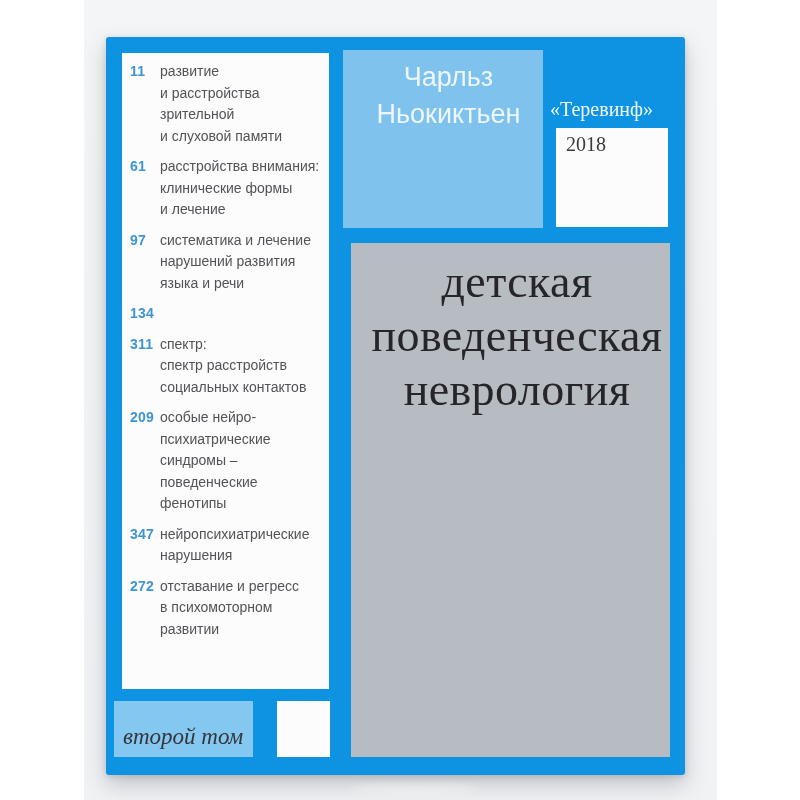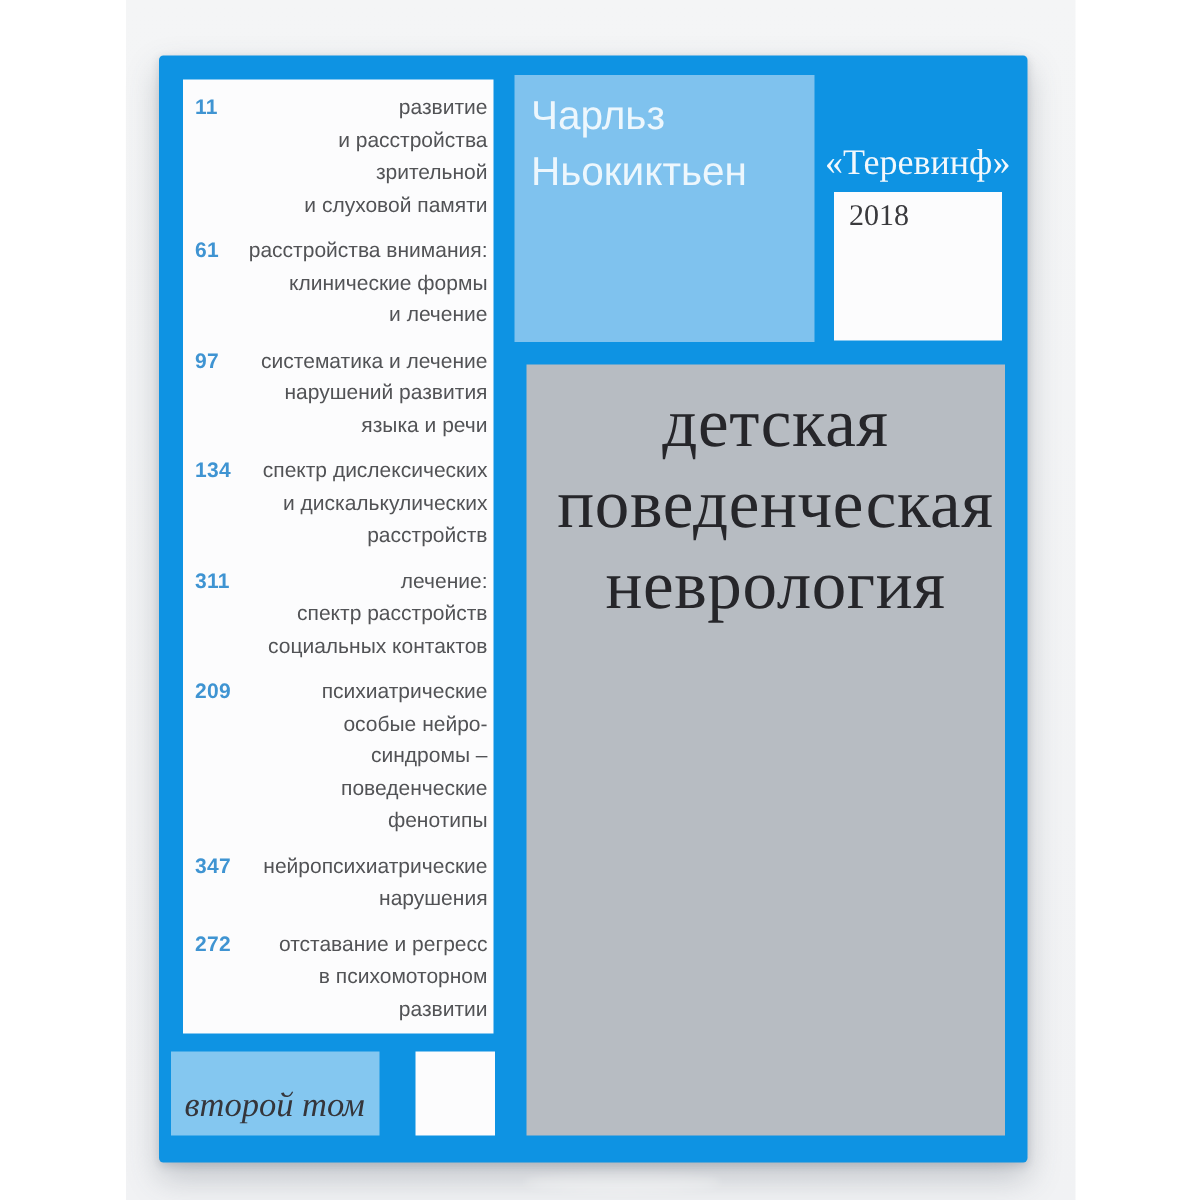--- a/index.html
+++ b/index.html
@@ -34,34 +34,34 @@
   .toc-entry{
     display:flex;align-items:flex-start;
     font-size:14px;line-height:21.5px;color:var(--toc-text,#525356);
     margin-bottom:9px;
   }
   .toc-num{
     flex:0 0 30px;width:30px;
     color:var(--page-number-blue,#3f94d2);font-weight:bold;letter-spacing:.2px;
   }
   .toc-lines{flex:1;}
-  .toc-lines .ln{display:block;white-space:nowrap;text-align:right;}
+  .toc-lines .ln{display:block;white-space:nowrap;}
 
   
   .author-panel{
     position:absolute;left:237px;top:13px;width:200px;height:178px;
     background:var(--author-panel-blue,#7fc2ee);
     padding:9px 0 12px 11px;box-sizing:border-box;
-    font-size:27px;line-height:37px;color:#edf7fd;font-weight:400;
+    font-size:27px;line-height:37px;color:#edf7fd;font-weight:400;text-align:center;
   }
 
   
   .publisher{
     position:absolute;left:444px;top:60px;width:116px;
-    font-family:"Liberation Serif",serif;font-size:24px;line-height:24px;
+    font-family:"Liberation Serif",serif;font-size:20px;line-height:24px;
     color:#f2f8fc;
   }
   .year-box{
     position:absolute;left:450px;top:91px;width:112px;height:99px;
     background:var(--white-panel,#fcfcfd);
     padding:5px 0 0 10px;box-sizing:border-box;
     font-family:"Liberation Serif",serif;font-size:20px;color:#3a3a3d;
     font-feature-settings:"onum" 1;font-variant-numeric:oldstyle-nums;
   }
 
@@ -125,41 +125,36 @@
         <span class="toc-num">97</span>
         <span class="toc-lines">
           <span class="ln">систематика и лечение</span>
           <span class="ln">нарушений развития</span>
           <span class="ln">языка и речи</span>
         </span>
       </div>
 
       <div class="toc-entry">
         <span class="toc-num">134</span>
-        <span class="toc-lines">
-          <span class="ln">спектр дислексических</span>
-          <span class="ln">и дискалькулических</span>
-          <span class="ln">расстройств</span>
-        </span>
       </div>
 
       <div class="toc-entry">
         <span class="toc-num">311</span>
         <span class="toc-lines">
-          <span class="ln">лечение:</span>
+          <span class="ln">спектр:</span>
           <span class="ln">спектр расстройств</span>
           <span class="ln">социальных контактов</span>
         </span>
       </div>
 
       <div class="toc-entry">
         <span class="toc-num">209</span>
         <span class="toc-lines">
+          <span class="ln">особые нейро-</span>
           <span class="ln">психиатрические</span>
-          <span class="ln">особые нейро-</span>
           <span class="ln">синдромы –</span>
           <span class="ln">поведенческие</span>
           <span class="ln">фенотипы</span>
         </span>
       </div>
 
       <div class="toc-entry">
         <span class="toc-num">347</span>
         <span class="toc-lines">
           <span class="ln">нейропсихиатрические</span>

